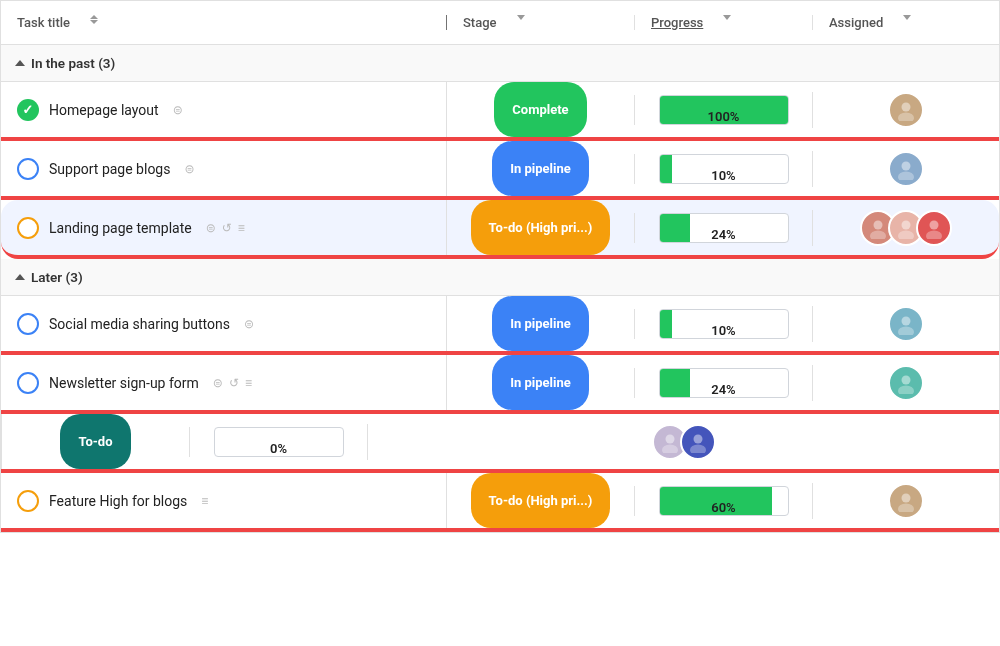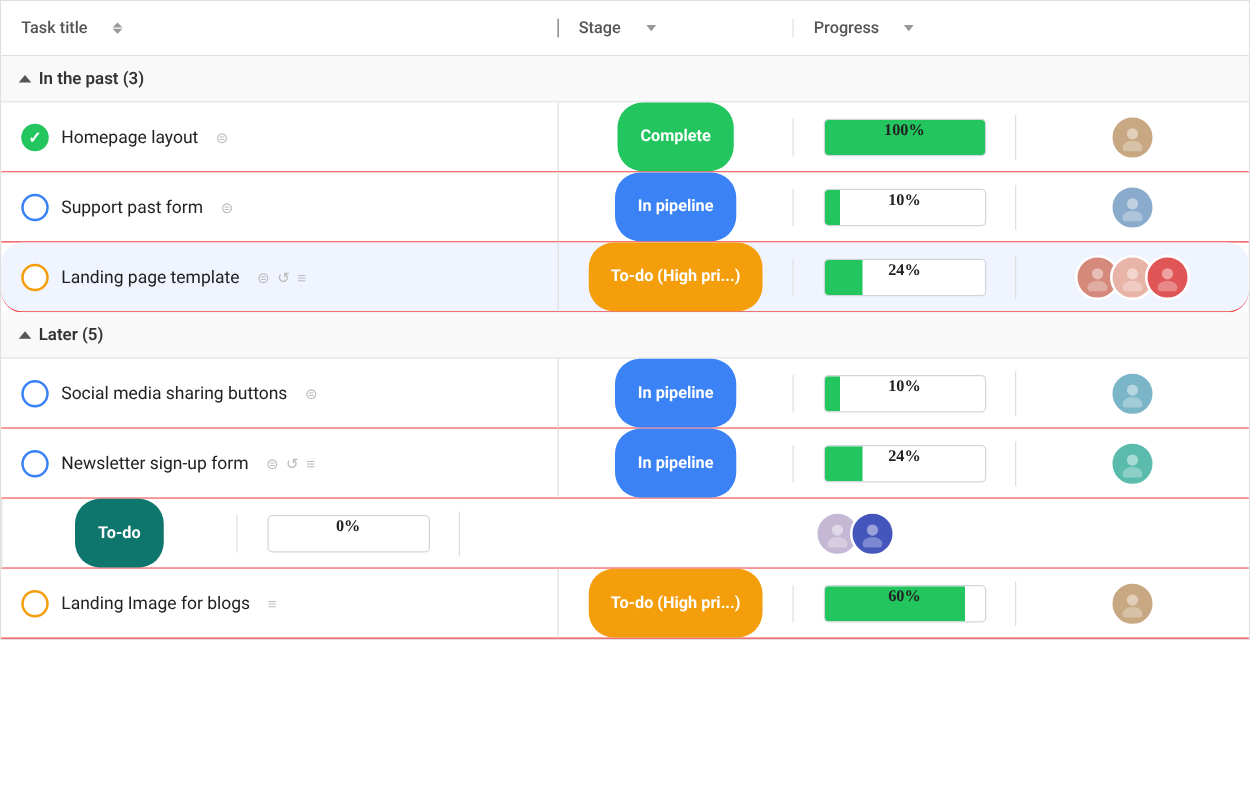--- a/index.html
+++ b/index.html
@@ -22,26 +22,26 @@
     .header-row {
       display: flex;
       align-items: center;
       border-bottom: 1px solid #e0e0e0;
       background: #fff;
       height: 44px;
     }
 
     .col-task { flex: 0 0 445px; padding: 0 16px; }
     .col-stage { flex: 0 0 188px; padding: 0 16px; border-left: 1px solid #737373; }
-    .col-progress { flex: 0 0 178px; padding: 0 16px; border-left: 1px solid #e0e0e0; }
+    .col-progress { flex: 0 0 178px; padding: 0 16px; border-left: 1px solid #e0e0e0; text-decoration: underline; }
     .col-assigned { flex: 1; padding: 0 16px; border-left: 1px solid #e0e0e0; }
 
     .header-cell {
       display: flex;
-      align-items: center;
+      align-items: flex-start;
       gap: 20px;
       color: #555;
       font-size: 13px;
       font-weight: 500;
     }
 
     .sort-icon {
       display: flex;
       flex-direction: column;
       gap: 1px;
@@ -84,21 +84,21 @@
       border-bottom: 5px solid transparent;
       border-right: 6px solid #555;
       transform: rotate(90deg);
       display: inline-block;
     }
 
     
     .task-row {
       display: flex;
       align-items: center;
-      border-bottom: 1px solid #ef4444;
+      border-bottom: 4px solid #ef4444;
       min-height: 56px;
       background: #fff;
     }
 
     .task-row.highlighted {
       background: #f0f4ff;
       border-radius: 17px;
     }
 
     .task-cell {
@@ -205,29 +205,28 @@
     }
 
     .badge-complete { background: #22c55e; }
     .badge-pipeline { background: #3b82f6; }
     .badge-todo-orange { background: #f59e0b; }
     .badge-todo-purple { background: #0f766e; }
 
     
     .progress-bar-wrap {
       display: flex;
-      align-items: flex-start;
+      align-items: flex-end;
       border: 1.5px solid #d1d5db;
       border-radius: 4px;
       overflow: hidden;
       width: 130px;
       height: 30px;
       position: relative;
       background: white;
-      font-family: Liberation Serif, serif;
     }
 
     .progress-bar-fill {
       height: 100%;
       background: #22c55e;
       position: absolute;
       left: 0;
       top: 0;
     }
 
@@ -272,20 +271,24 @@
         <span class="up"></span>
         <span class="down"></span>
       </span>
     </div>
     <div class="col-stage header-cell">
       <span>Stage</span>
       <span class="chevron-down"></span>
     </div>
     <div class="col-progress header-cell">
       <span>Progress</span>
+      <span class="chevron-down"></span>
+    </div>
+    <div class="col-assigned header-cell">
+      <span>Assigned</span>
       <span class="chevron-down"></span>
     </div>
   </div>
 
   <div id="groups-container">
       <div class="group-header">
     <span class="group-chevron"></span>
     <span>In the past (3)</span>
   </div>
       <div class="task-row">
@@ -312,21 +315,21 @@
           <circle cx="11" cy="8" r="4.5" fill="rgba(255,255,255,0.45)"></circle>
           <ellipse cx="11" cy="19" rx="8" ry="5.5" fill="rgba(255,255,255,0.3)"></ellipse>
         </svg>
       </div>
           </div>
       </div>
     </div>
       <div class="task-row">
       <div class="task-cell col-task">
         <div class="status-icon status-in-progress-blue"></div>
-        <span class="task-name">Support past form</span>
+        <span class="task-name">Support page blogs</span>
         <div class="task-icons">
             <span class="icon-sm" style="font-size:12px; color:#bbb;">⊜</span>
           </div>
       </div>
       <div class="stage-cell">
         <span class="badge badge-pipeline">In pipeline</span>
       </div>
       <div class="progress-cell">
         <div class="progress-bar-wrap">
           <div class="progress-bar-fill" style="width:10%;"></div>
@@ -381,21 +384,21 @@
         <svg width="22" height="22" viewBox="0 0 22 22" xmlns="http://www.w3.org/2000/svg">
           <circle cx="11" cy="8" r="4.5" fill="rgba(255,255,255,0.45)"></circle>
           <ellipse cx="11" cy="19" rx="8" ry="5.5" fill="rgba(255,255,255,0.3)"></ellipse>
         </svg>
       </div>
           </div>
       </div>
     </div>
       <div class="group-header">
     <span class="group-chevron"></span>
-    <span>Later (5)</span>
+    <span>Later (3)</span>
   </div>
       <div class="task-row">
       <div class="task-cell col-task">
         <div class="status-icon status-in-progress-blue"></div>
         <span class="task-name">Social media sharing buttons</span>
         <div class="task-icons">
             <span class="icon-sm" style="font-size:12px; color:#bbb;">⊜</span>
           </div>
       </div>
       <div class="stage-cell">
@@ -471,21 +474,21 @@
           <circle cx="11" cy="8" r="4.5" fill="rgba(255,255,255,0.45)"></circle>
           <ellipse cx="11" cy="19" rx="8" ry="5.5" fill="rgba(255,255,255,0.3)"></ellipse>
         </svg>
       </div>
           </div>
       </div>
     </div>
       <div class="task-row">
       <div class="task-cell col-task">
         <div class="status-icon status-in-progress-orange"></div>
-        <span class="task-name">Landing Image for blogs</span>
+        <span class="task-name">Feature High for blogs</span>
         <div class="task-icons">
             <span class="icon-sm" style="font-size:12px; color:#bbb;">≡</span>
           </div>
       </div>
       <div class="stage-cell">
         <span class="badge badge-todo-orange">To-do (High pri...)</span>
       </div>
       <div class="progress-cell">
         <div class="progress-bar-wrap">
           <div class="progress-bar-fill" style="width:88%;"></div>

